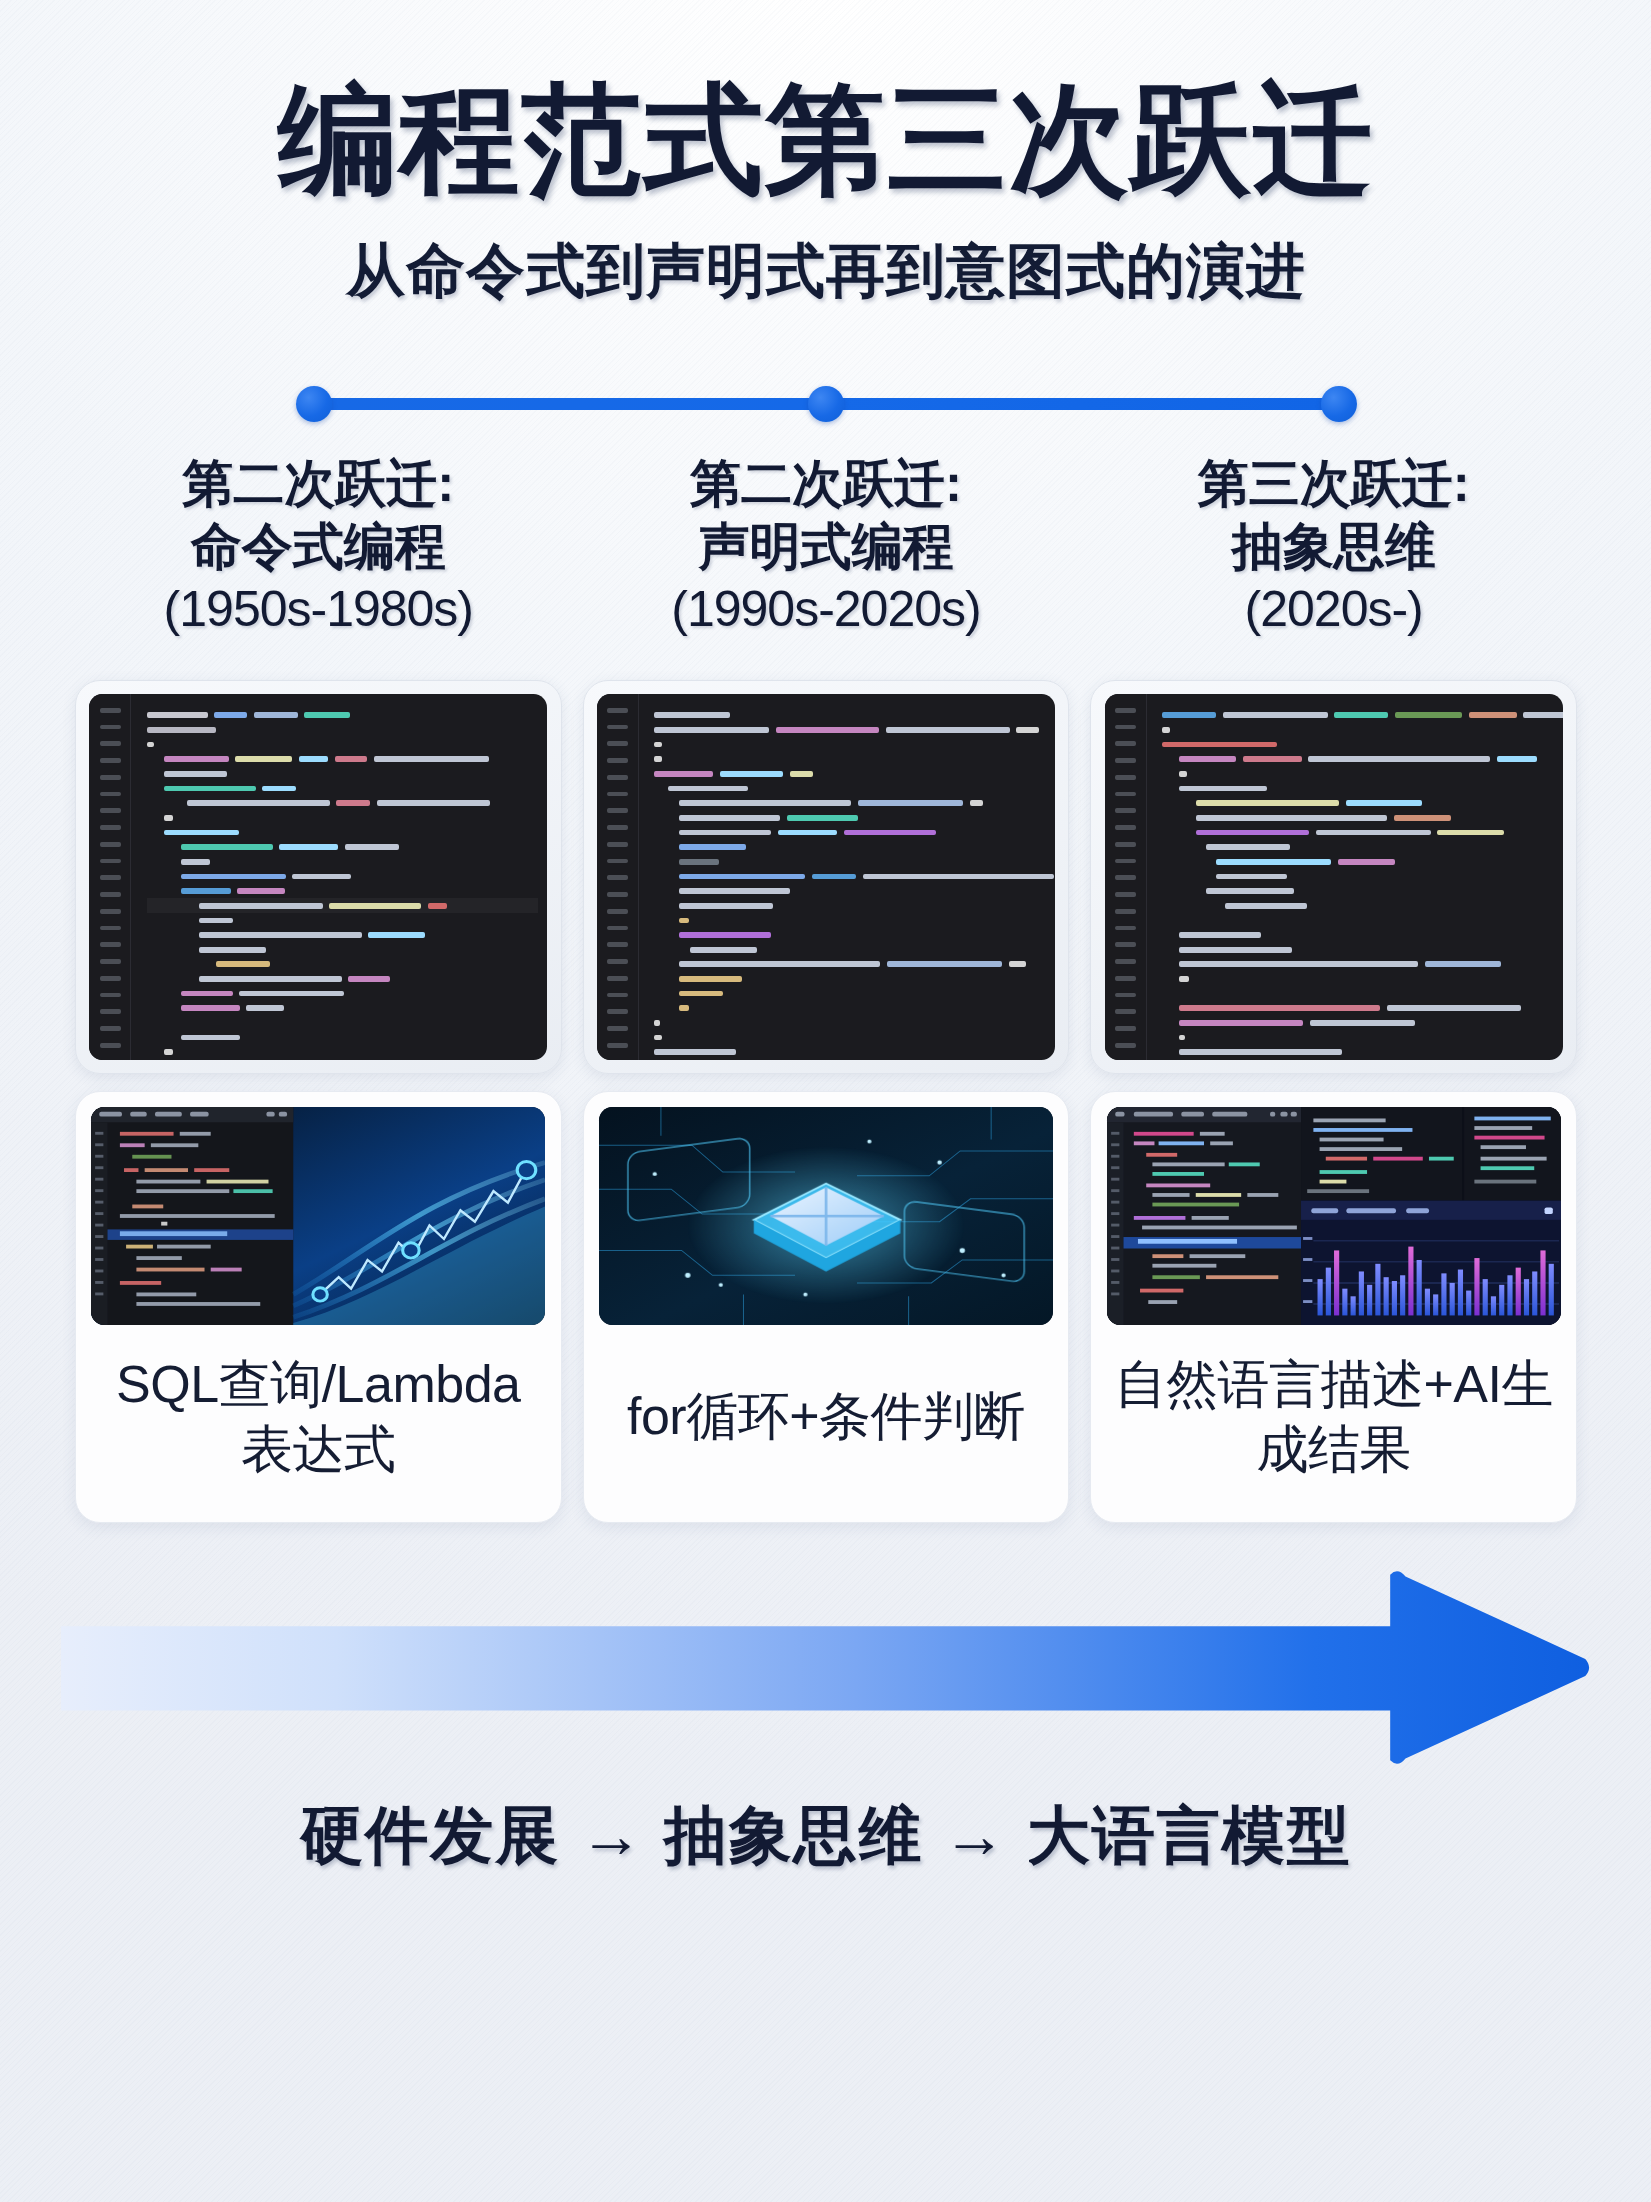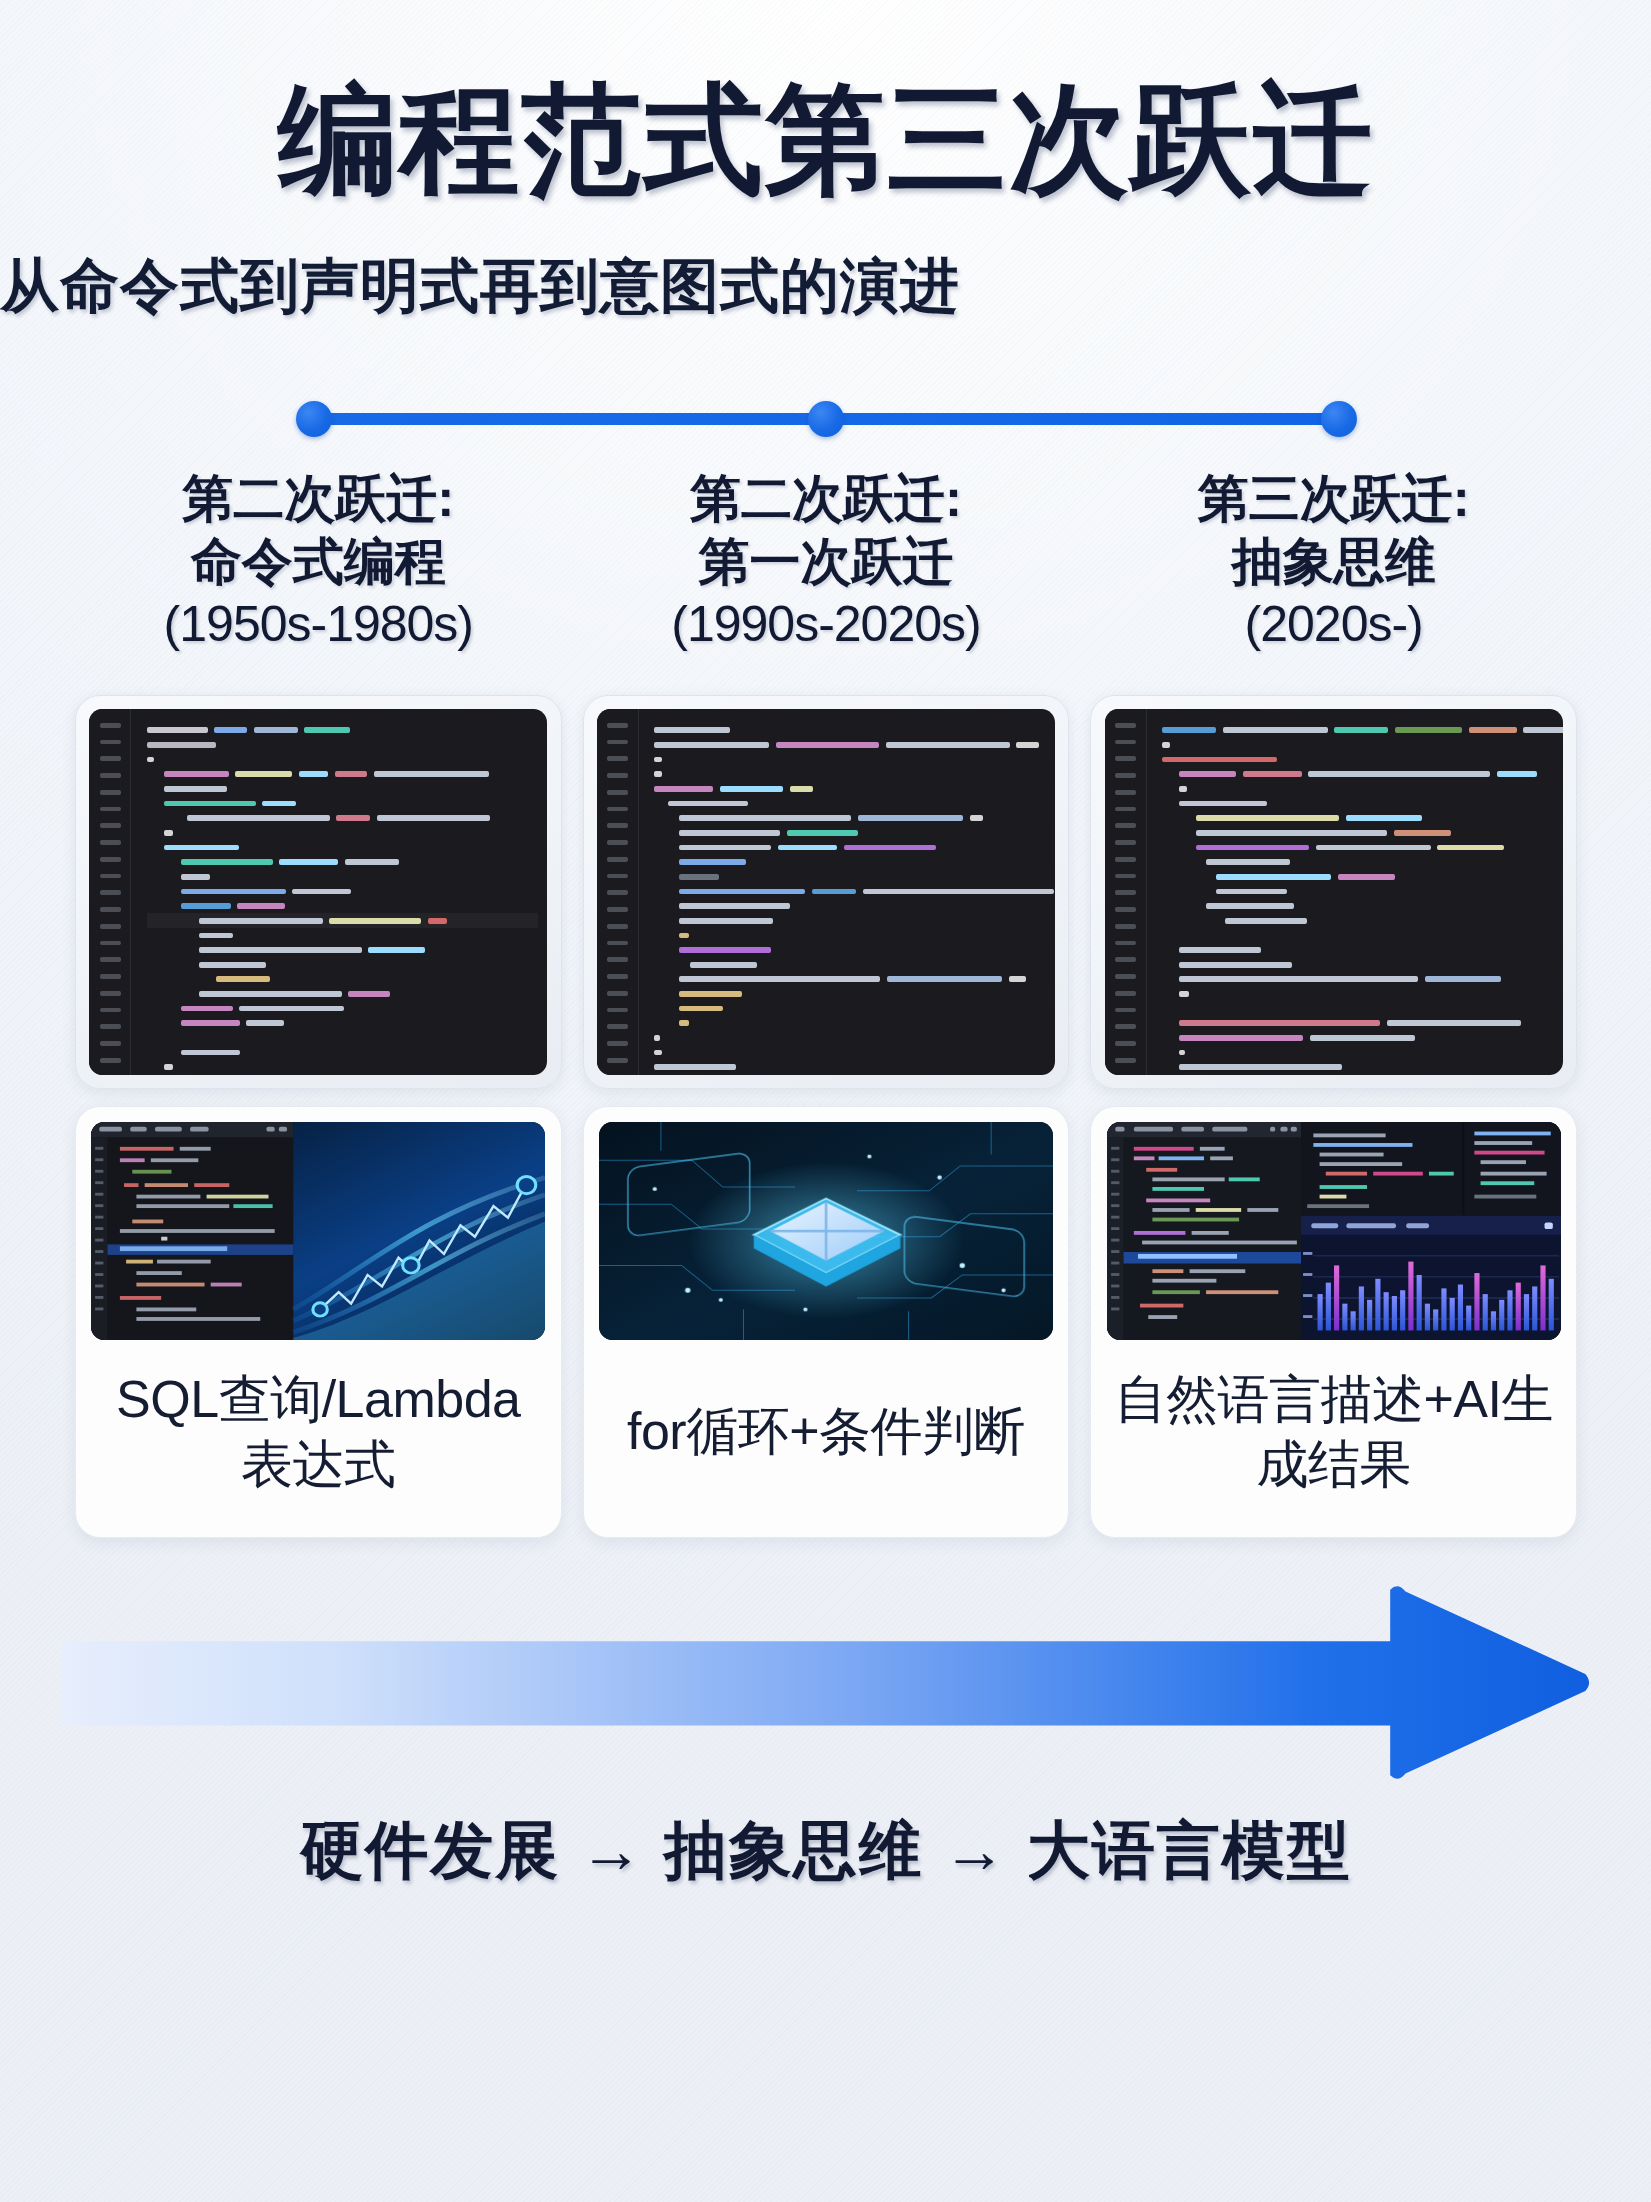--- a/index.html
+++ b/index.html
@@ -28,25 +28,25 @@
     text-align: center;
     font-size: 120px;
     line-height: 1.08;
     font-weight: 900;
     color: #121a33;
     letter-spacing: 1.9px;
     padding-top: 75px;
     text-shadow: 2.9px 3.8px 4.8px rgba(30,45,85,.28);
   }
   .subtitle {
-    text-align: left;
+    text-align: center;
     font-size: 59px;
     font-weight: 700;
     color: #131c35;
-    margin-top: 42px;
+    margin-top: 27px;
     letter-spacing: 1px;
     text-shadow: 1.9px 2.9px 3.8px rgba(30,45,85,.22);
   }
 
   
   .timeline {
     position: relative;
     width: 1061px;
     margin: 69px auto 0 auto;
     height: 42px;
@@ -217,21 +217,21 @@
   </div>
 
   <div class="columns">
     <div class="col-head">
       <div>第二次跃迁:</div>
       <div>命令式编程</div>
       <div class="era">(1950s-1980s)</div>
     </div>
     <div class="col-head">
       <div>第二次跃迁:</div>
-      <div>第一次跃迁</div>
+      <div>声明式编程</div>
       <div class="era">(1990s-2020s)</div>
     </div>
     <div class="col-head">
       <div>第三次跃迁:</div>
       <div>抽象思维</div>
       <div class="era">(2020s-)</div>
     </div>
   </div>
 
   <div class="code-row">

